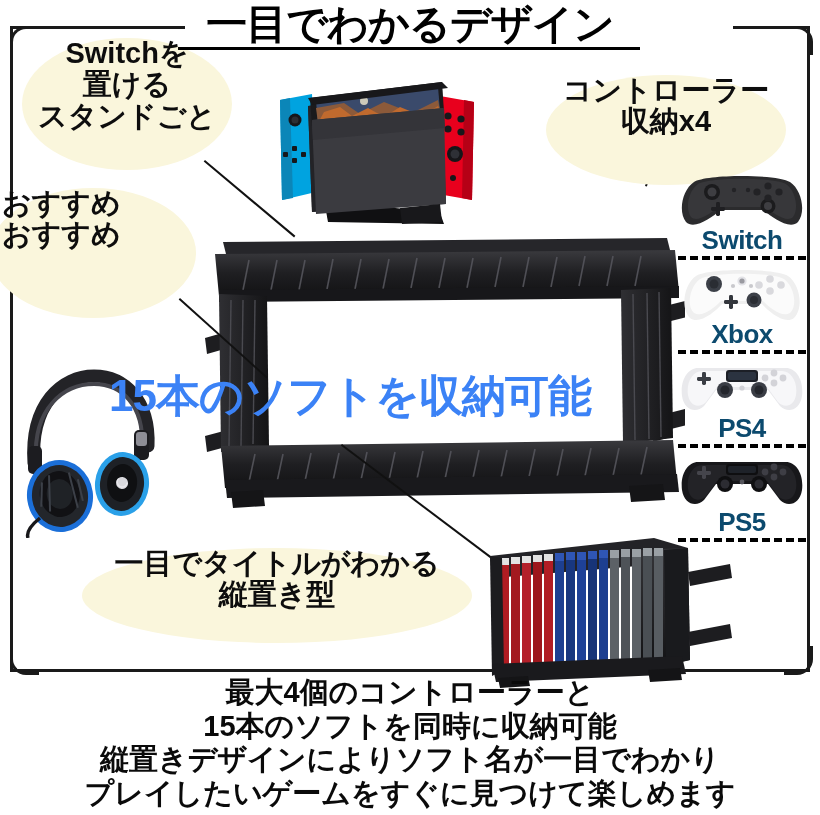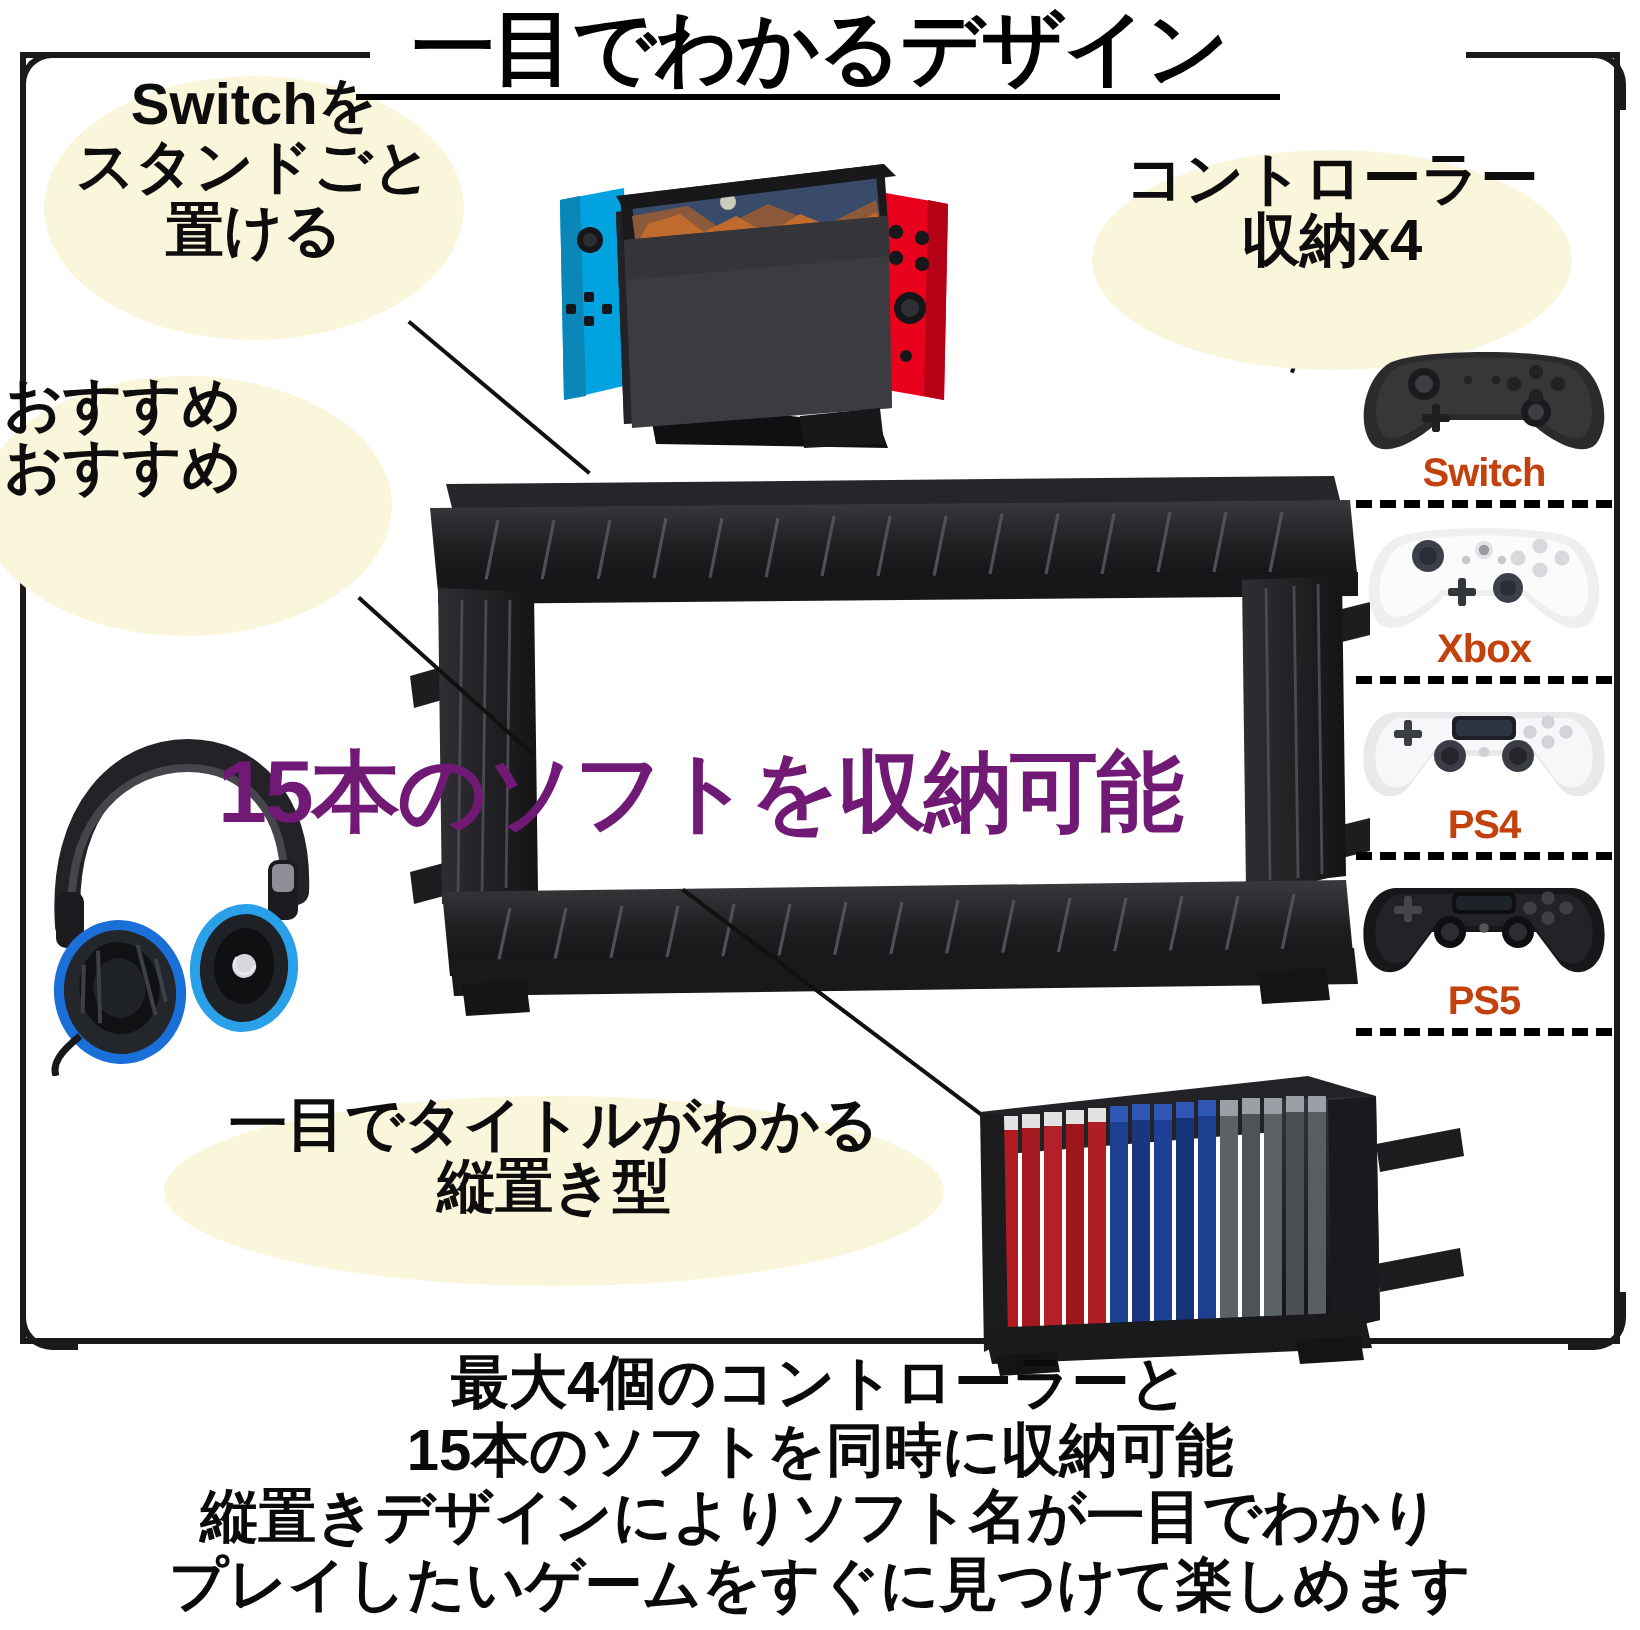--- a/index.html
+++ b/index.html
@@ -49,33 +49,33 @@
   #bubble-controller{left:546px;top:75px;width:240px;height:110px;font-size:29px;}
   #bubble-vertical{left:82px;top:548px;width:390px;height:95px;font-size:29px;}
 
   
   .lead{position:absolute;background:#111;transform-origin:0 0;z-index:11;}
 
   
   .center-head{
     position:absolute;left:0;top:368px;width:700px;height:56px;
     display:flex;align-items:center;justify-content:center;
-    font-size:44px;font-weight:bold;color:#701a75;white-space:nowrap;
+    font-size:44px;font-weight:bold;color:#3b82f6;white-space:nowrap;
     letter-spacing:-1px;z-index:20;
   }
 
   
   .rack{position:absolute;left:205px;top:230px;width:480px;height:285px;z-index:8;}
 
   
   .ctrl-col{position:absolute;left:672px;top:168px;width:140px;z-index:14;}
   .ctrl-item{position:relative;width:140px;}
   .ctrl-img{width:140px;height:62px;display:block;}
   .ctrl-label{
-    text-align:center;font-size:20px;font-weight:bold;color:#c2410c;
+    text-align:center;font-size:26px;font-weight:bold;color:#0c4a6e;
     line-height:1;margin-top:-3px;letter-spacing:-0.5px;
   }
   .dash-sep{
     width:128px;height:0;margin:3px auto 2px auto;
     border-top:4px dashed #000;
   }
 
   
   .headphones{position:absolute;left:14px;top:368px;width:150px;height:170px;z-index:13;}
 
@@ -333,22 +333,22 @@
       <path d="M8 28 L20 30 L22 142 L10 148 Z" fill="#1c1c1f"></path>
 
       <path d="M10 136 L200 128 L204 146 L14 154 Z" fill="#1a1a1d"></path>
       <path d="M16 150 L46 148 L48 158 L18 160 Z" fill="#141416"></path>
       <path d="M166 142 L198 140 L200 152 L168 154 Z" fill="#141416"></path>
     </svg>
   </div>
 
   <div class="bubble" id="bubble-switch">
     <span>Switchを</span>
+    <span>置ける</span>
     <span>スタンドごと</span>
-    <span>置ける</span>
   </div>
 
   <div class="bubble" id="bubble-headphone">
     <span>おすすめ</span>
     <span>おすすめ</span>
   </div>
 
   <div class="bubble" id="bubble-controller">
     <span>コントローラー</span>
     <span>収納x4</span>

